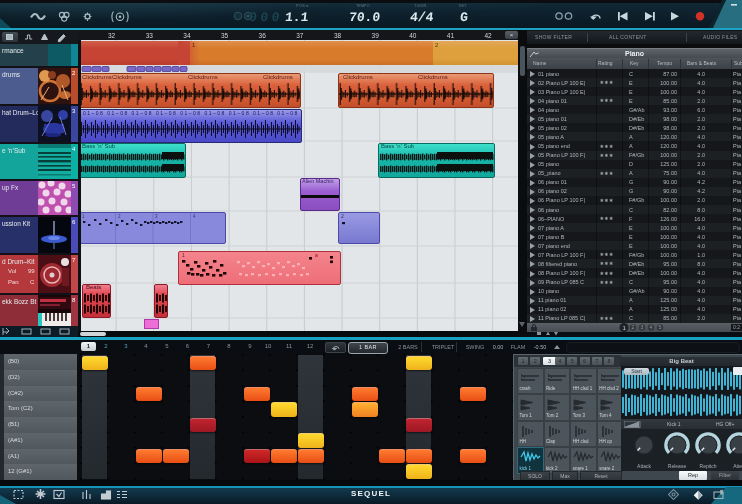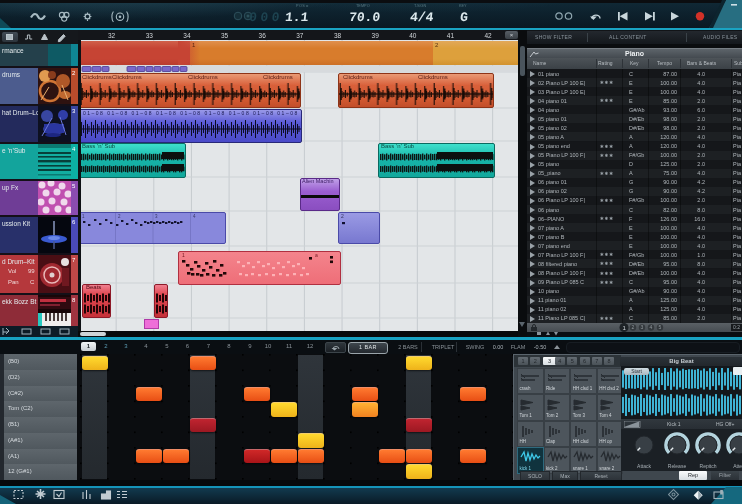--- a/index.html
+++ b/index.html
@@ -1607,20 +1607,21 @@
       </div>
     </div>
 
 <div class="abs" id="bottombar" style="left:0;top:480px;width:742px;height:24px;background:#07090c;">
   <div class="abs" style="left:0;top:7px;width:742px;height:17px;background:linear-gradient(#123c51,#0a1a26);"></div>
   <div class="abs" style="left:0;top:6px;width:742px;height:2px;background:#1593b9;"></div>
   <svg class="abs" style="left:0;top:7px;" width="742" height="17">
     <polygon points="0,17 16,17 0,8" fill="#156379"></polygon>
     <polygon points="726,0 742,0 742,17 711,17" fill="#15687e"></polygon>
   </svg>
+  <div class="tx" style="left:0;top:9px;width:742px;text-align:center;font-size:8px;font-weight:bold;color:#f2f5f7;letter-spacing:1.2px;">SEQUEL</div>
   <svg class="abs" style="left:12px;top:9px;" width="125" height="12" fill="none" stroke="#c2ccd2" stroke-width="1.1">
     <rect x="2" y="1.5" width="9" height="8" stroke-dasharray="2 1.5"></rect>
     <g transform="translate(23,0)">
           <path d="M5.5 0 v10 M.5 5 h10 M2 2 l7 6 M9 2 l-7 6" stroke-width="1.6"></path>
         </g>
     <g transform="translate(41,0)">
           <rect x="1" y="1.5" width="10" height="8"></rect>
           <path d="M3.5 5 l2.5 2.5 2.5 -4"></path>
         </g>
     <g transform="translate(70,0)">

